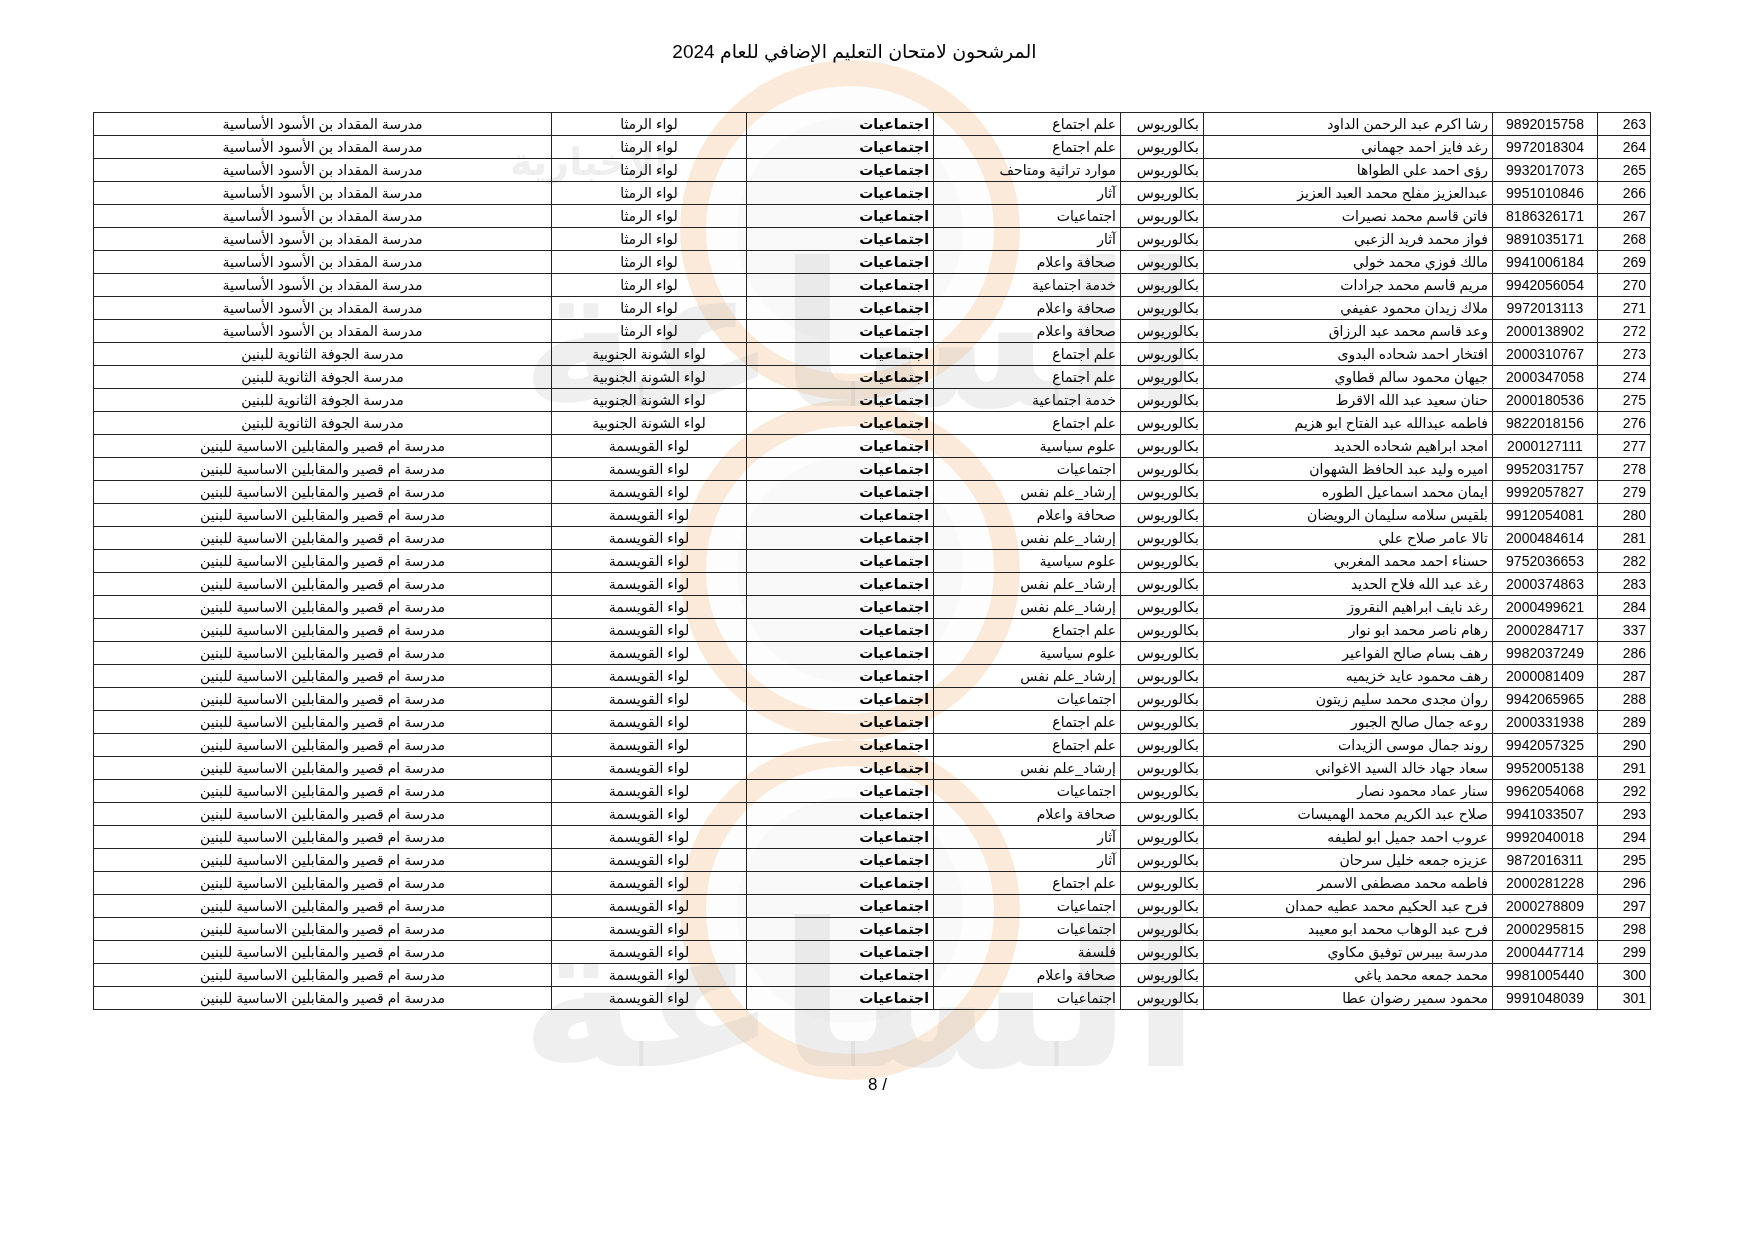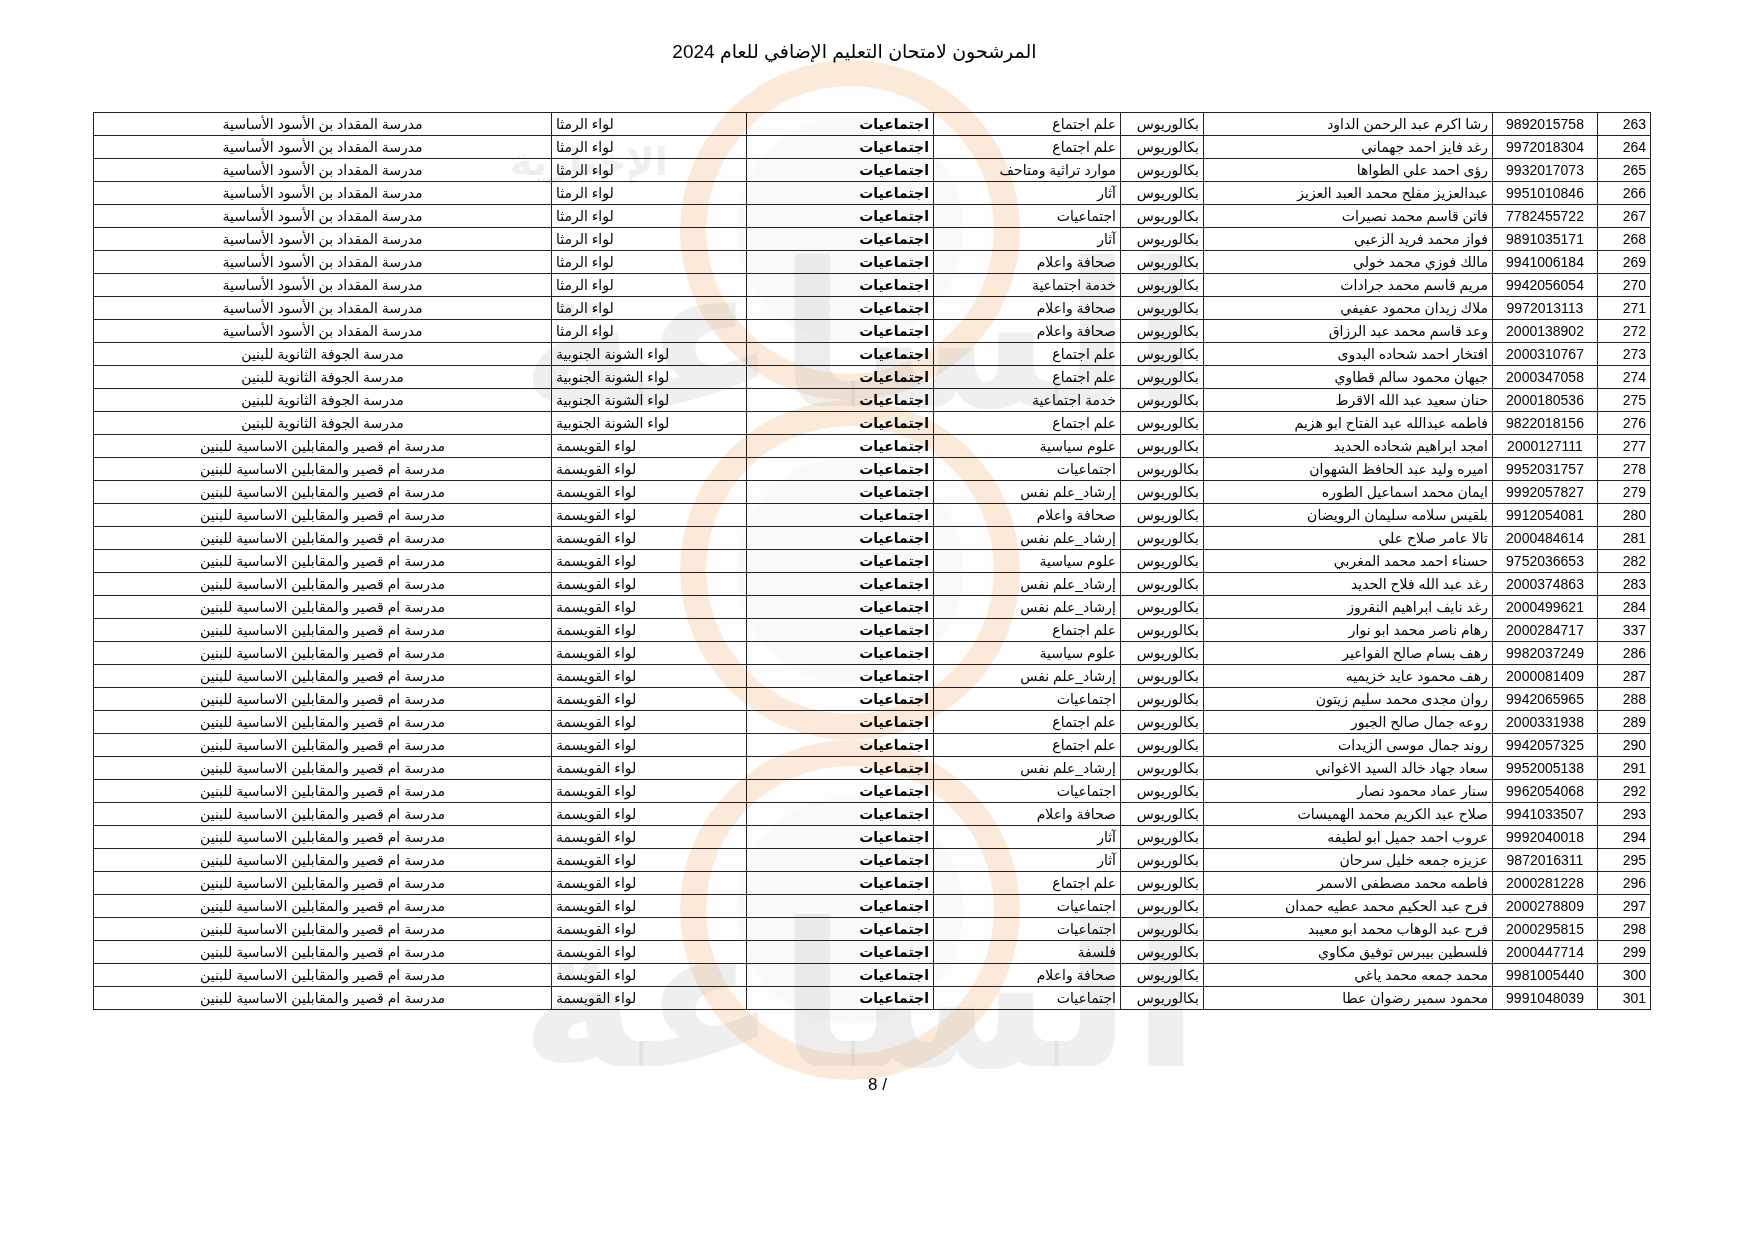--- a/index.html
+++ b/index.html
@@ -9,21 +9,21 @@
     .wm-text { font-size: 120px; font-weight: bold; color: rgba(180,180,180,0.22); direction: rtl; }
     .page-title { position: absolute; top: 40px; left: 0; width: 1709px; text-align: center; font-size: 19px; direction: rtl; z-index: 2; }
     table.roster { position: absolute; top: 112px; left: 93px; border-collapse: collapse; direction: rtl; z-index: 2; table-layout: fixed; width: 1558px; }
     table.roster td { border: 1.2px solid #222; height: 22px; padding: 0 4px; font-size: 14px; white-space: nowrap; overflow: hidden; line-height: 22px; }
     td.c-num { width: 44px; font-size: 15px; }
     td.c-id { width: 96px; text-align: center; font-size: 15px; }
     td.c-name { width: 280px; text-align: right; }
     td.c-deg { width: 74px; text-align: right; }
     td.c-spec { width: 178px; text-align: right; }
     td.c-stream { width: 178px; text-align: right; font-weight: bold; }
-    td.c-dist { width: 186px; text-align: left; }
+    td.c-dist { width: 186px; text-align: center; }
     td.c-school { text-align: center; }
     .page-number { position: absolute; top: 1075px; left: 0; width: 1755px; text-align: center; font-size: 17px; z-index: 2; }
   </style>
 </head>
 <body>
 
 <div class="watermark wm-clock" style="left:680px; top:60px;"></div>
 <div class="watermark wm-clock" style="left:680px; top:400px;"></div>
 <div class="watermark wm-clock" style="left:680px; top:740px;"></div>
 <div class="watermark wm-text" style="left:520px; top:220px; font-size:200px;">الساعة</div>
@@ -69,21 +69,21 @@
         <td class="c-id">9951010846</td>
         <td class="c-name">عبدالعزيز مفلح محمد العبد العزيز</td>
         <td class="c-deg">بكالوريوس</td>
         <td class="c-spec">آثار</td>
         <td class="c-stream">اجتماعيات</td>
         <td class="c-dist">لواء الرمثا</td>
         <td class="c-school">مدرسة المقداد بن الأسود الأساسية</td>
       </tr>
       <tr>
         <td class="c-num">267</td>
-        <td class="c-id">7782455722</td>
+        <td class="c-id">8186326171</td>
         <td class="c-name">فاتن قاسم محمد نصيرات</td>
         <td class="c-deg">بكالوريوس</td>
         <td class="c-spec">اجتماعيات</td>
         <td class="c-stream">اجتماعيات</td>
         <td class="c-dist">لواء الرمثا</td>
         <td class="c-school">مدرسة المقداد بن الأسود الأساسية</td>
       </tr>
       <tr>
         <td class="c-num">268</td>
         <td class="c-id">9891035171</td>
@@ -390,21 +390,21 @@
         <td class="c-name">فرح عبد الوهاب محمد ابو معيبد</td>
         <td class="c-deg">بكالوريوس</td>
         <td class="c-spec">اجتماعيات</td>
         <td class="c-stream">اجتماعيات</td>
         <td class="c-dist">لواء القويسمة</td>
         <td class="c-school">مدرسة ام قصير والمقابلين الاساسية للبنين</td>
       </tr>
       <tr>
         <td class="c-num">299</td>
         <td class="c-id">2000447714</td>
-        <td class="c-name">فلسطين بيبرس توفيق مكاوي</td>
+        <td class="c-name">مدرسة بيبرس توفيق مكاوي</td>
         <td class="c-deg">بكالوريوس</td>
         <td class="c-spec">فلسفة</td>
         <td class="c-stream">اجتماعيات</td>
         <td class="c-dist">لواء القويسمة</td>
         <td class="c-school">مدرسة ام قصير والمقابلين الاساسية للبنين</td>
       </tr>
       <tr>
         <td class="c-num">300</td>
         <td class="c-id">9981005440</td>
         <td class="c-name">محمد جمعه محمد ياغي</td>

